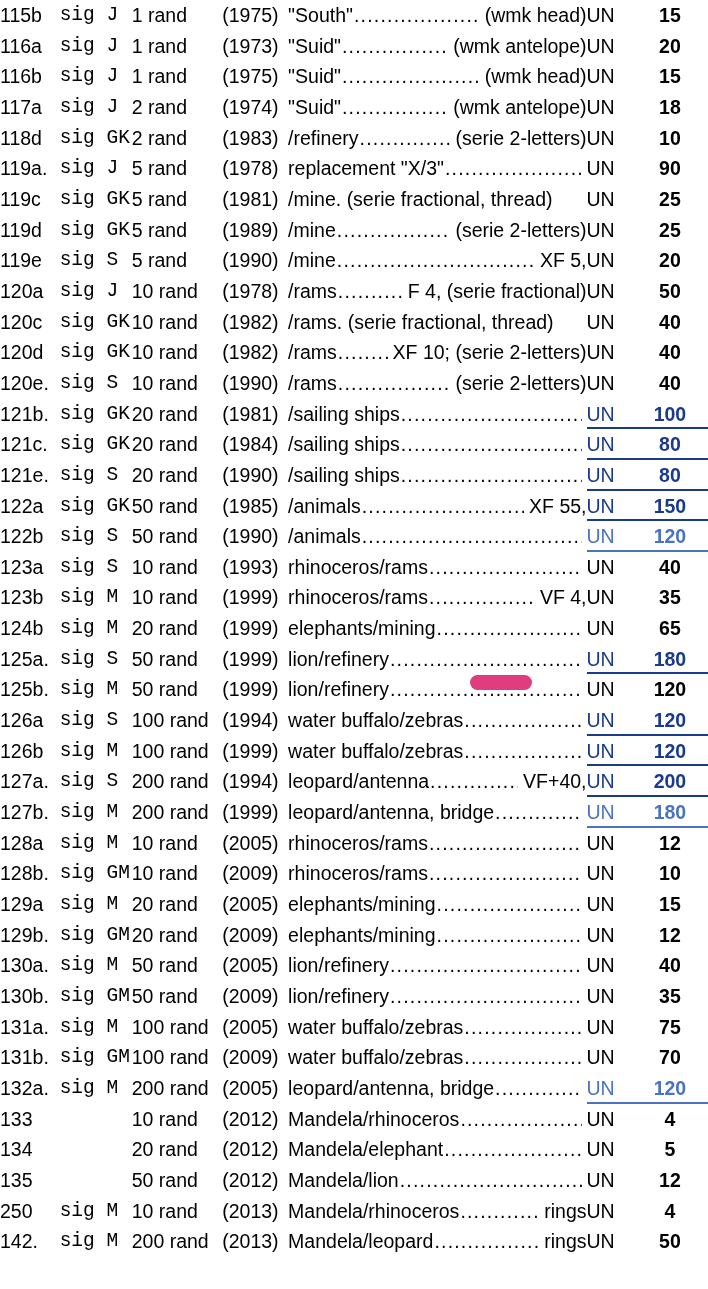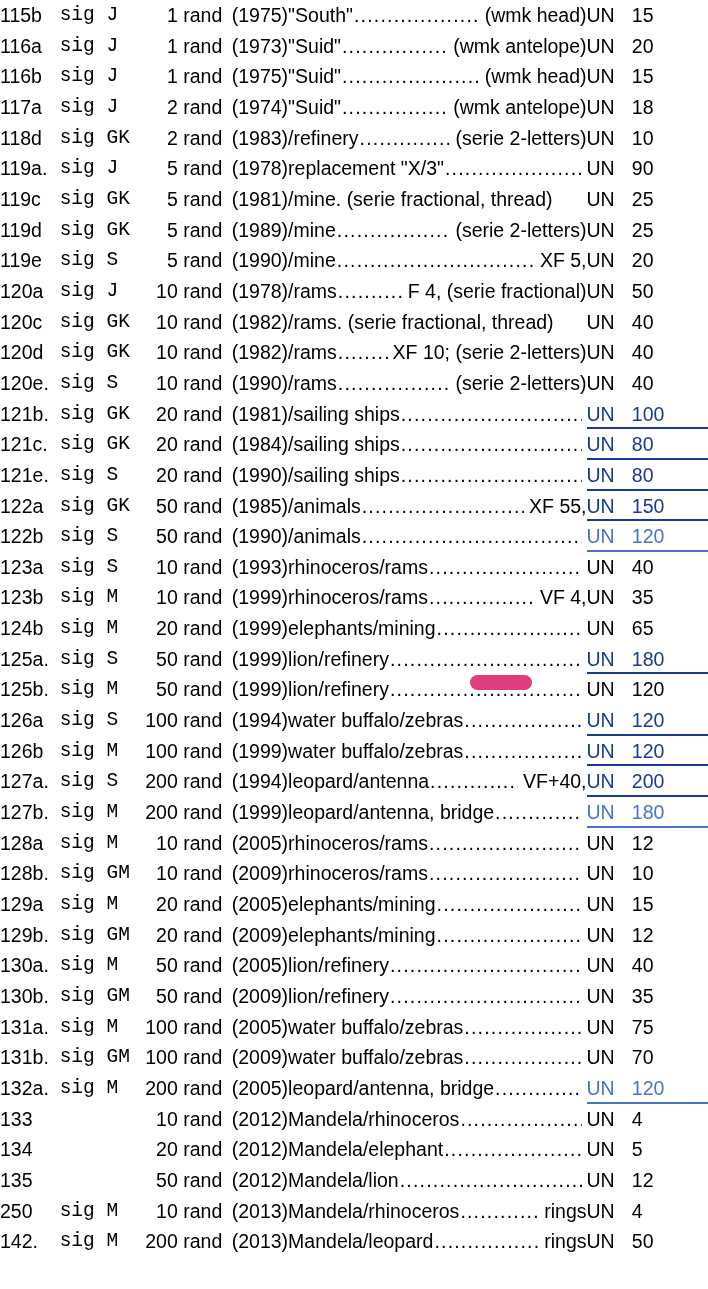--- a/index.html
+++ b/index.html
@@ -33,26 +33,26 @@
     font-size: 19.5px;
     line-height: 30.65px;
     white-space: nowrap;
     overflow: visible;
     vertical-align: middle;
   }
 
   
   .col-cat   { width: 58px;  text-align: left;  padding-left: 10px; }
   .col-sig   { width: 70px;  text-align: left; font-family: Liberation Mono, monospace;  }
-  .col-denom { width: 88px;  text-align: right; }
-  .col-year  { width: 64px;  text-align: right; padding-right: 4px; }
+  .col-denom { width: 88px;  text-align: left; }
+  .col-year  { width: 64px;  padding-right: 4px; }
   .col-desc  { width: 290px; text-align: left;  padding-left: 8px;
                position: relative; }
   .col-un    { width: 44px;  text-align: left;  padding-left: 4px; }
-  .col-price { width: 74px;  text-align: left; padding-right: 18px; }
+  .col-price { width: 74px;  text-align: center; padding-right: 18px; font-weight: bold; }
 
   
   .desc-wrap {
     display: flex;
     align-items: baseline;
     width: 100%;
   }
   .desc-main { flex: 0 0 auto; }
   .desc-leader {
     flex: 1 1 auto;

